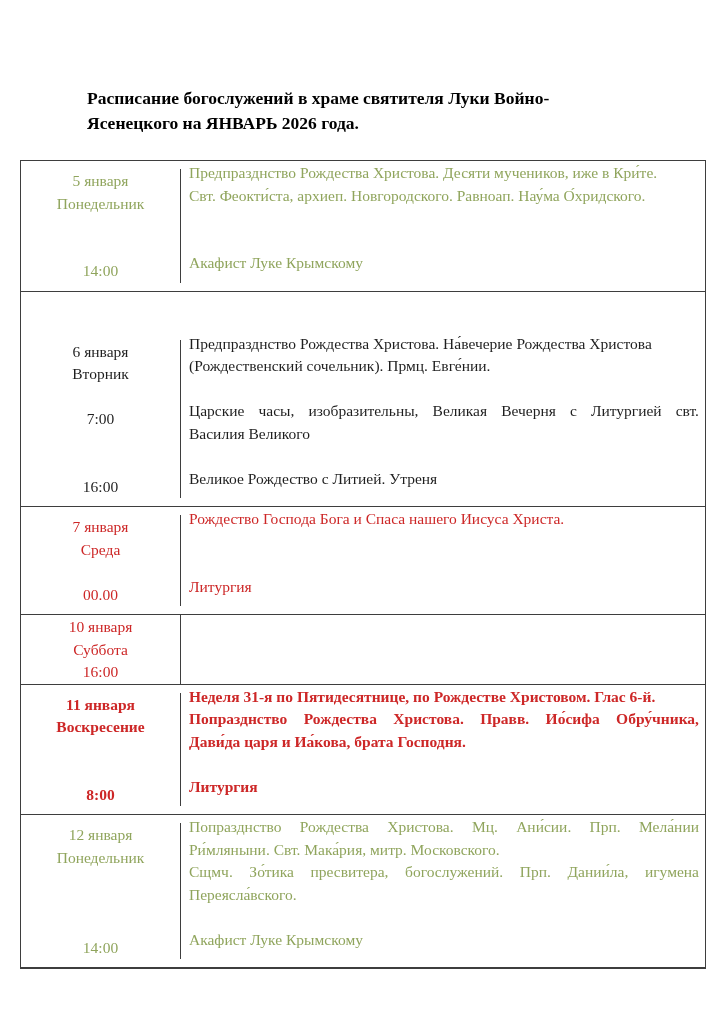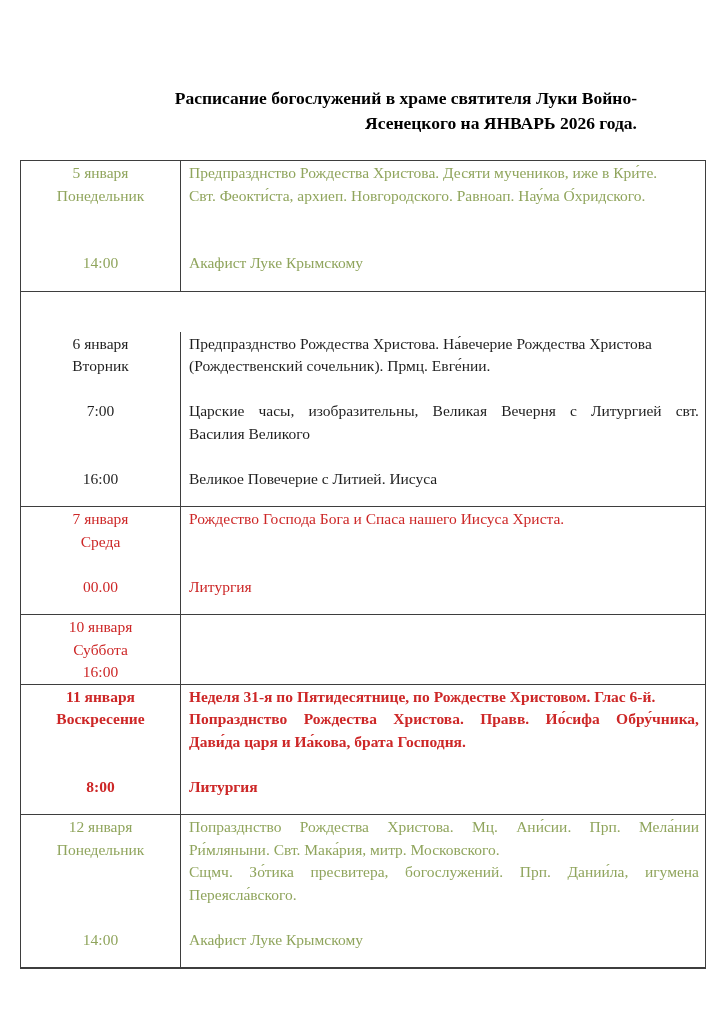--- a/index.html
+++ b/index.html
@@ -14,37 +14,38 @@
     position:relative;
     width:724px;height:1024px;
     background:var(--paper);
     font-family:"Liberation Serif", serif;
     color:var(--black);
     overflow:hidden;
   }
   .title{
     margin:86px auto 15px auto;
     width:550px;
-    text-align:right;
+    text-align:left;
     font-weight:bold;
     font-size:17.5px;
     line-height:25px;
     color:#000000;
   }
   .schedule{
     position:absolute;
     left:20px;top:160px;
     width:686px;
     border:1.5px solid var(--border);
     border-bottom-width:2.5px;
     box-sizing:border-box;
   }
   .row{
     display:flex;
     border-bottom:1.5px solid var(--border);
+    align-items:center;
   }
   .row:last-child{border-bottom:none;}
   .cell-left{
     width:160px;
     flex:0 0 160px;
     border-right:1.5px solid var(--border);
     text-align:center;
     padding-top:1px;
     box-sizing:border-box;
   }
@@ -107,21 +108,21 @@
         <div class="ln"></div>
         <div class="ln">16:00</div>
       </div>
       <div class="cell-right">
         <div class="ln">Предпразднство Рождества Христова. На́вечерие Рождества Христова</div>
         <div class="ln">(Рождественский сочельник). Прмц. Евге́нии.</div>
         <div class="ln"></div>
         <div class="ln jst">Царские часы, изобразительны, Великая Вечерня с Литургией свт.</div>
         <div class="ln">Василия Великого</div>
         <div class="ln"></div>
-        <div class="ln">Великое Повечерие с Литией. Иисуса</div>
+        <div class="ln">Великое Рождество с Литией. Утреня</div>
       </div>
     </div>
 
     <div class="row c-red">
       <div class="cell-left">
         <div class="ln">7 января</div>
         <div class="ln">Среда</div>
         <div class="ln"></div>
         <div class="ln">00.00</div>
       </div>

